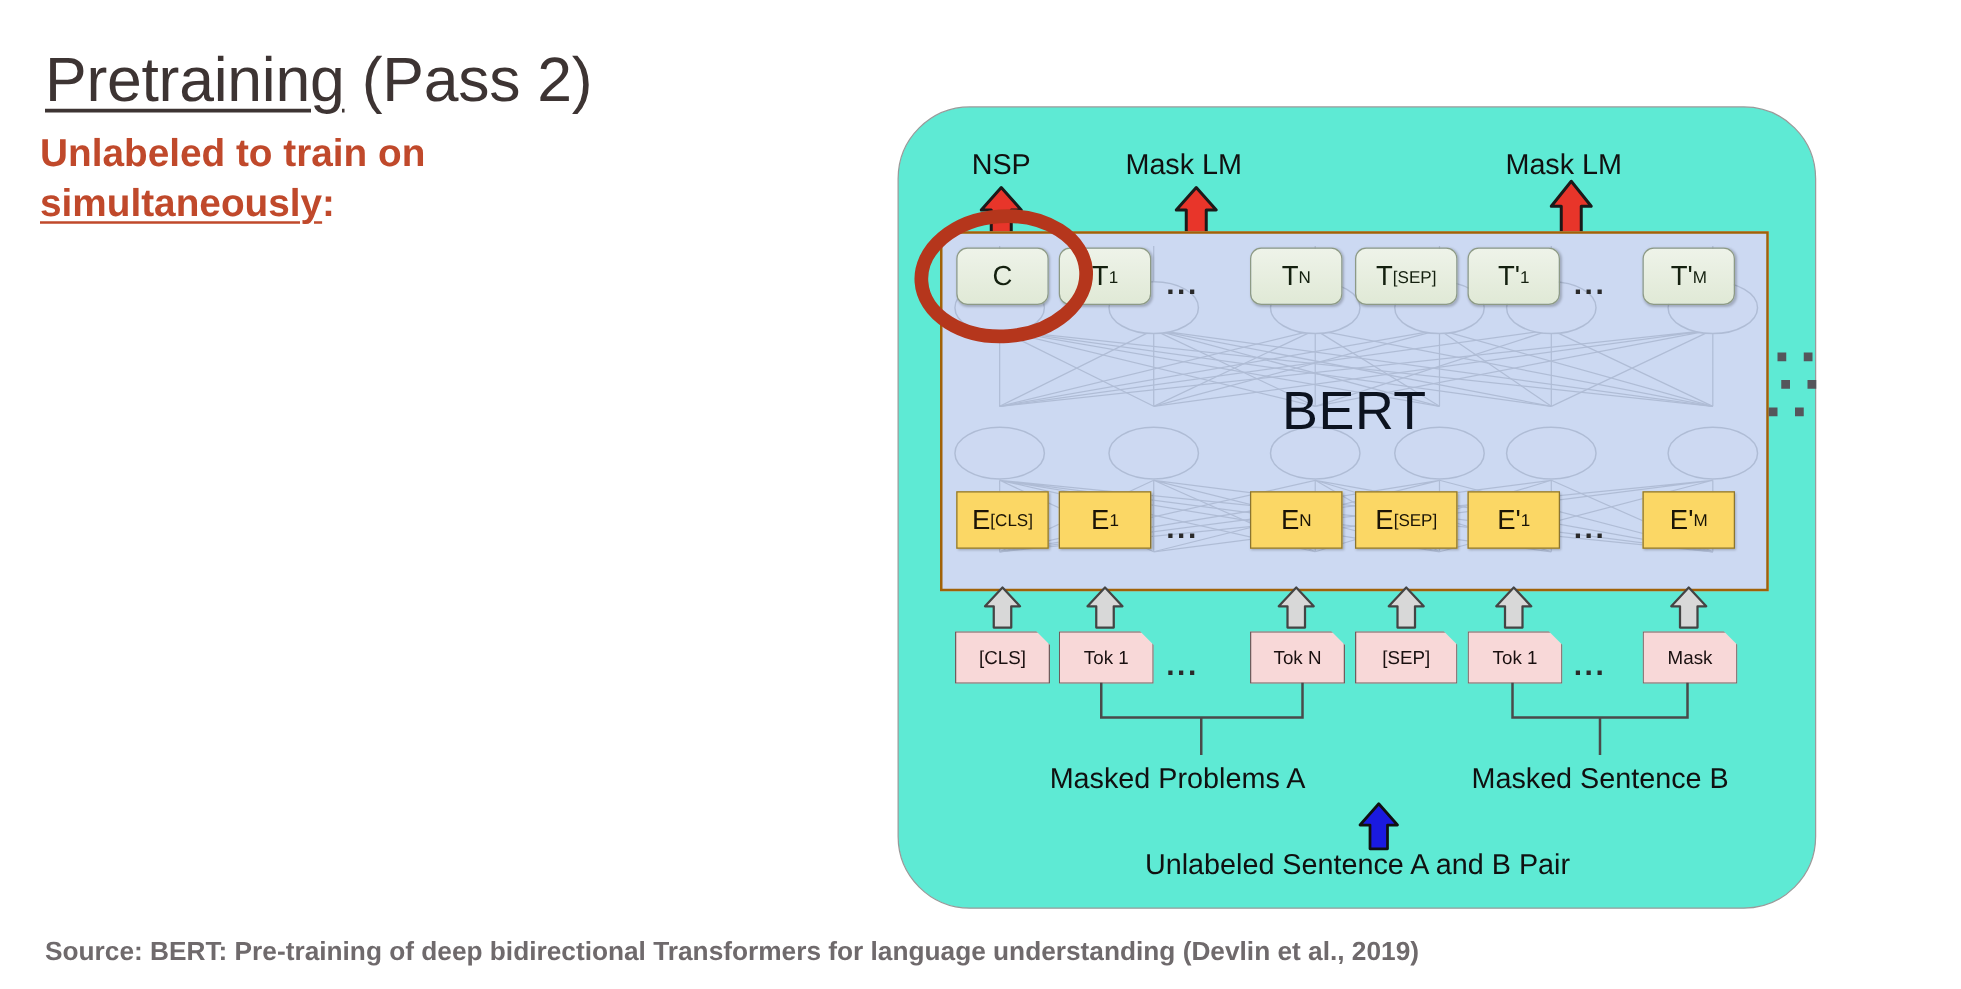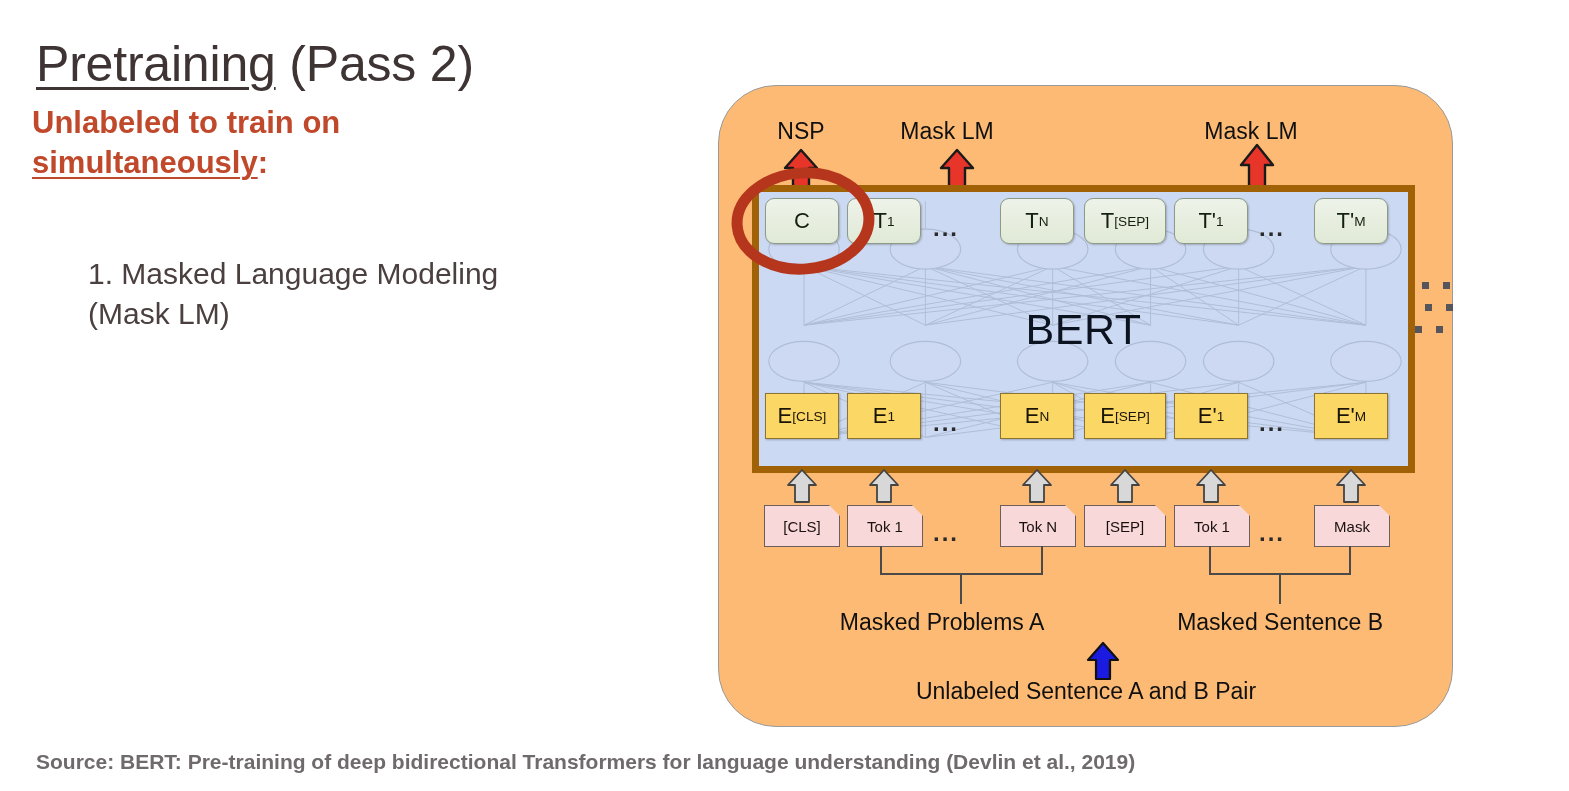--- a/index.html
+++ b/index.html
@@ -39,37 +39,37 @@
   .source-note {
     position: absolute; left: 36px; top: 750px;
     font-size: 21px; font-weight: bold; color: #6f6a6c;
     white-space: nowrap;
   }
 
   
   #diagram {
     position: absolute; left: 718px; top: 85px;
     width: 735px; height: 642px;
-    background: #fdba74;
+    background: #5eead4;
     border: 1.5px solid #9a9a9a;
     border-radius: 58px;
   }
   #dgi { position: absolute; inset: 0; }
 
   .d-label {
     position: absolute; font-size: 23px; color: #101010;
     white-space: nowrap; text-align: center;
   }
 
   
   #bert-box {
     position: absolute; left: 33px; top: 99px;
     width: 663px; height: 288px;
     background: #ccd9f2;
-    border: 7px solid #a16207;
+    border: 2px solid #a16207;
   }
   #bert-word {
     position: absolute; left: 0; top: 0; width: 100%; height: 100%;
     display: flex; align-items: center; justify-content: center;
     font-size: 43px; color: #0c1320; letter-spacing: 0.5px;
     pointer-events: none;
   }
   #bert-net { position: absolute; left: 0; top: 0; width: 100%; height: 100%; opacity: .45; }
 
   
@@ -119,21 +119,20 @@
 
   <div class="slide-title">
     <span class="u">Pretraining</span><span> (Pass 2)</span>
   </div>
 
   <div class="subhead">
     <span>Unlabeled to train on</span><br>
     <span class="u">simultaneously</span><span>:</span>
   </div>
 
-  <div class="bullet b1">1. Masked Language Modeling (Mask LM)</div>
 
   <div class="source-note">Source: BERT: Pre-training of deep bidirectional Transformers for language understanding (Devlin et al., 2019)</div>
 
   <div id="diagram">
     <div id="dgi">
 
       <div class="d-label" style="left:22px; top:32px; width:120px;">NSP</div>
       <div class="d-label" style="left:128px; top:32px; width:200px;">Mask LM</div>
       <div class="d-label" style="left:432px; top:32px; width:200px;">Mask LM</div>
 

